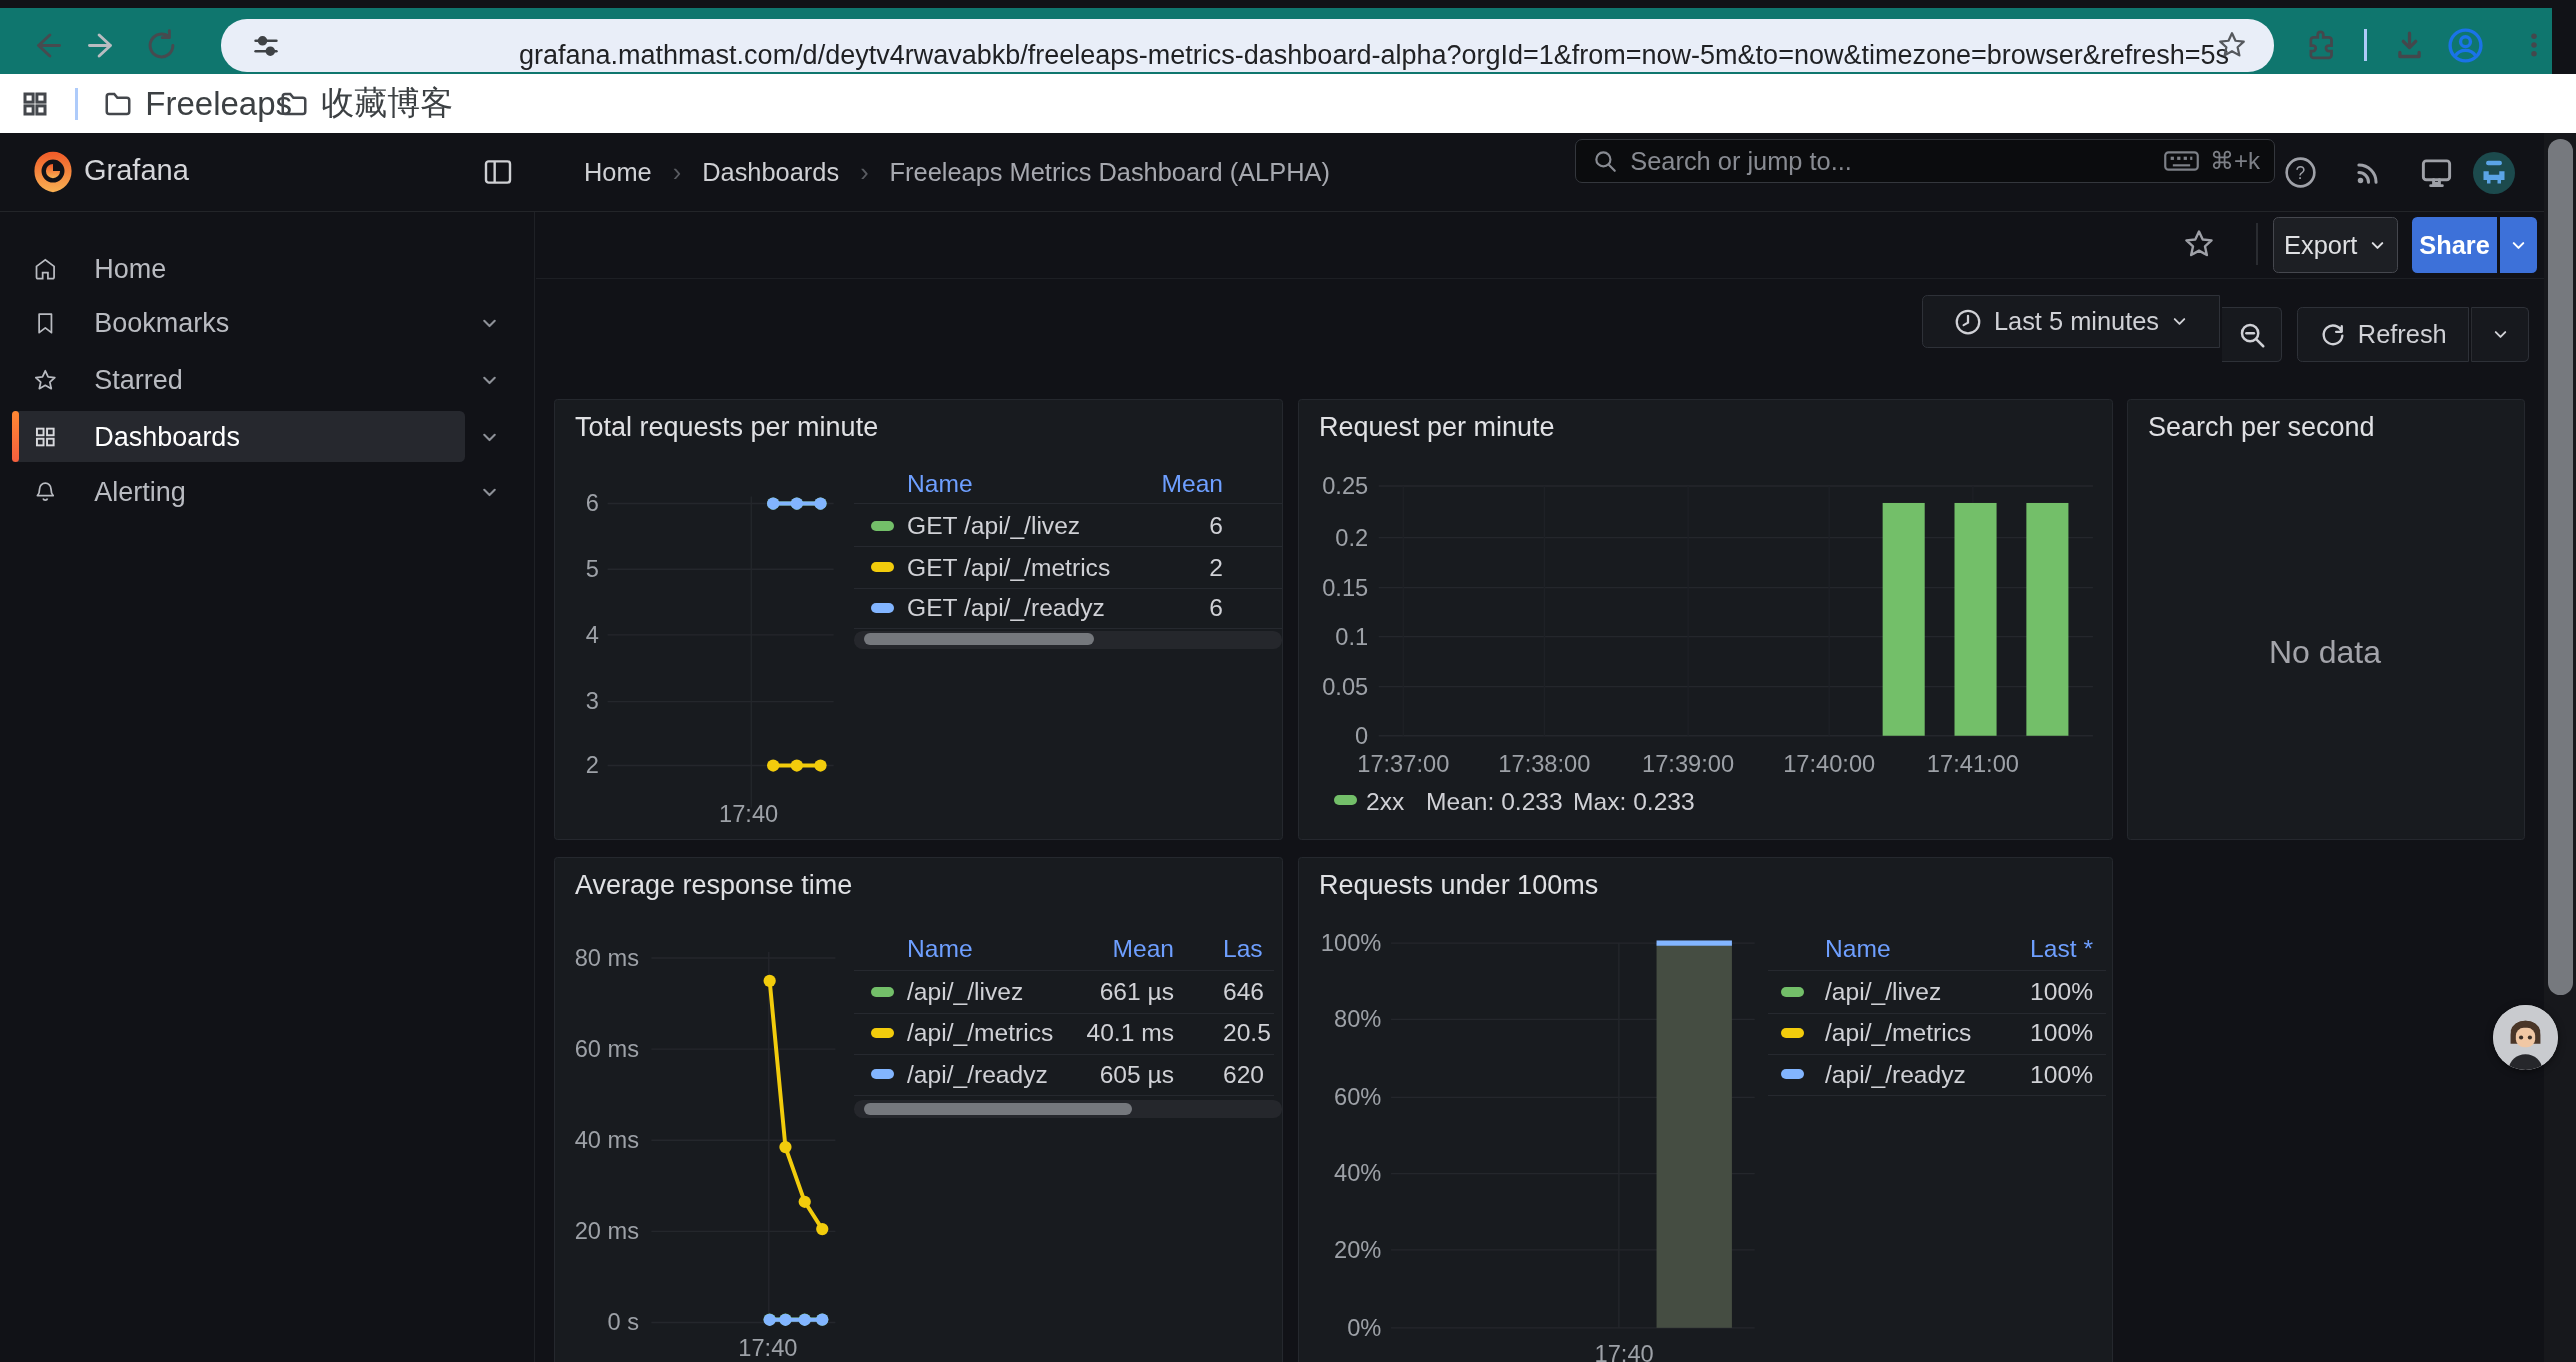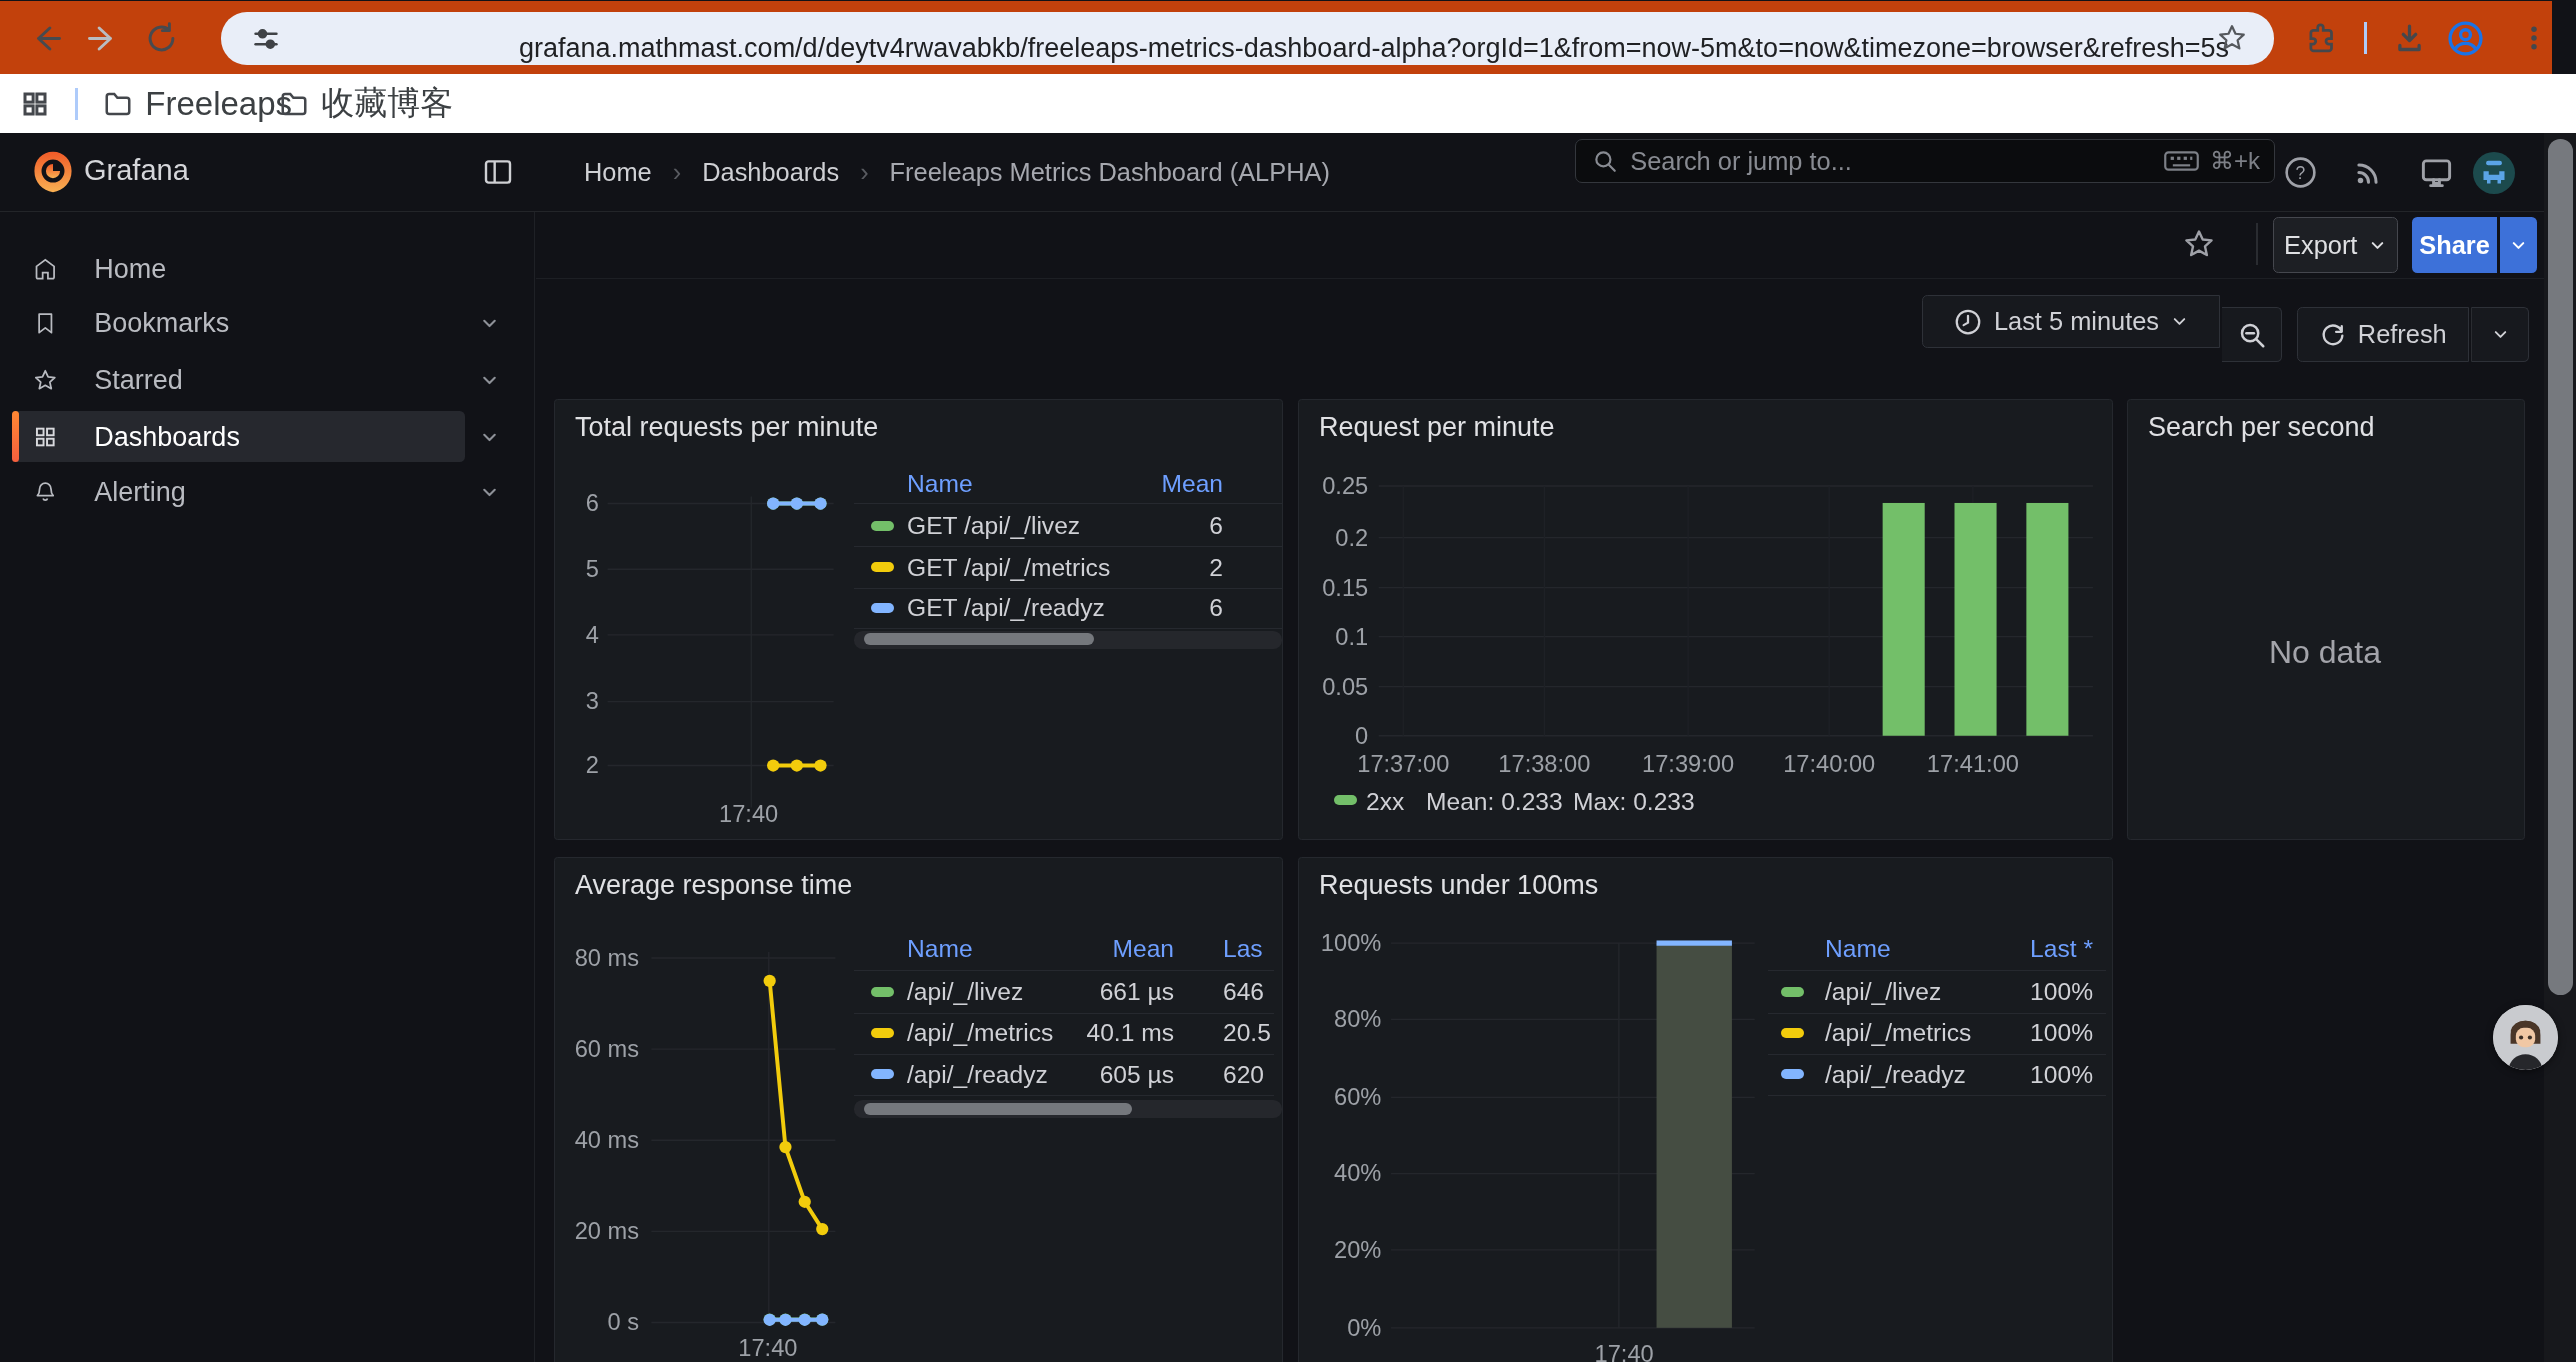--- a/index.html
+++ b/index.html
@@ -2,21 +2,21 @@
 <html style="font-size:14px"><head>
 <meta charset="utf-8">
 <style>
   * { margin:0; padding:0; box-sizing:border-box; }
   html,body { width:2576px; height:1363px; overflow:hidden; background:#111217;
     font-family:"Liberation Sans", sans-serif; }
   .abs { position:absolute; }
   svg { display:block; }
 
   
-  #chrome-toolbar { left:0; top:1px; width:2552px; height:74px; background:#c2410c; }
+  #chrome-toolbar { left:0; top:8px; width:2552px; height:74px; background:#0f766e; }
   .nav-ico { top:16px; width:42px; height:42px; display:flex; align-items:center; justify-content:center; cursor:pointer; }
   #url-pill { left:221px; top:10.5px; width:2053px; height:53px; background:#e9eef8; border-radius:26px; }
   #url-text { left:298px; top:11.4px; font-size:27px; color:#202124; line-height:51px; white-space:nowrap; }
   #bookmarks-bar { left:0; top:74px; width:2576px; height:60px; background:#ffffff; border-bottom:0.9px solid #ededee; }
   .bm-item { top:8.8px; height:42px; display:flex; align-items:center; gap:12.3px; font-size:33px; color:#3c4043; cursor:pointer; }
 
   
   #gf-header { left:0; top:133px; width:2576px; height:79px; background:#111217; border-bottom:0.9px solid #232529; }
   #brand-label { left:84px; top:21px; font-size:29px; color:#d5d6da; font-weight:400; }
   .crumb { font-size:25.4px; color:#cfd0d4; cursor:pointer; }

